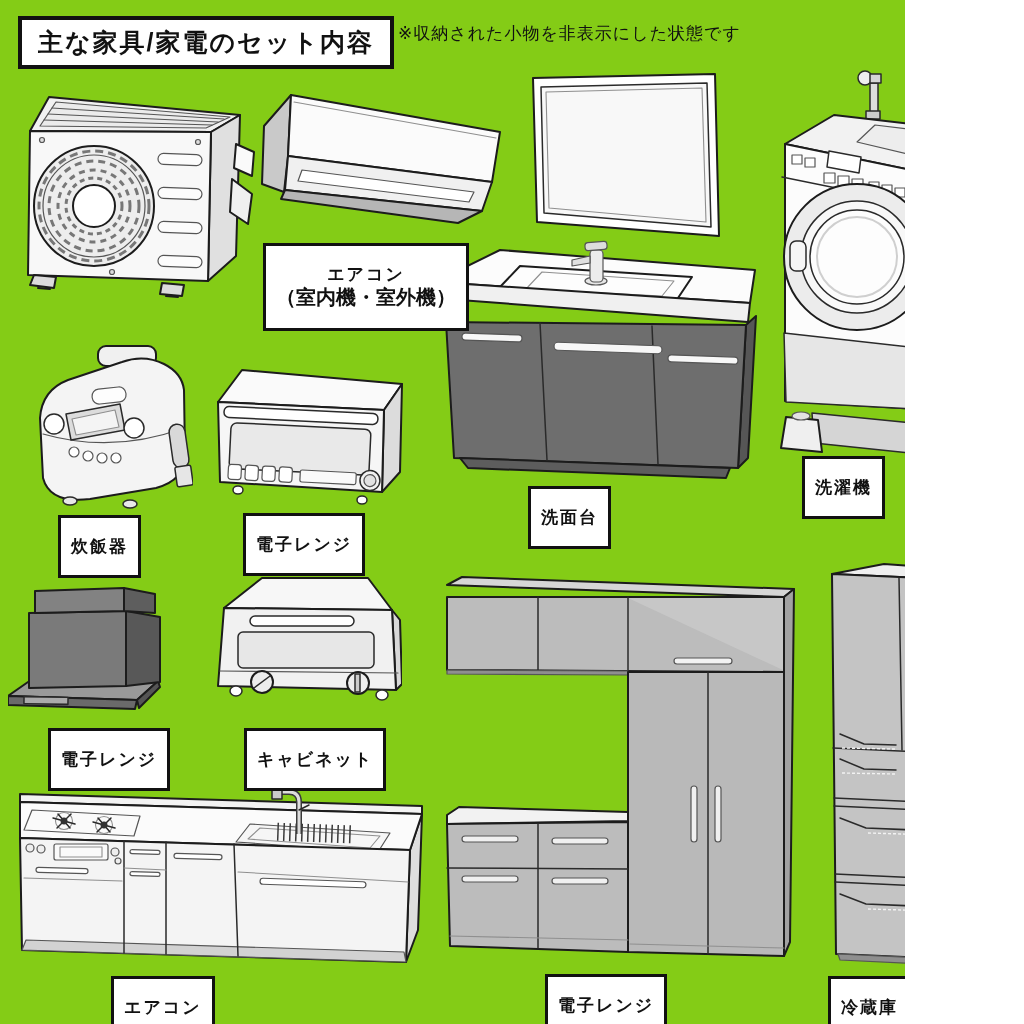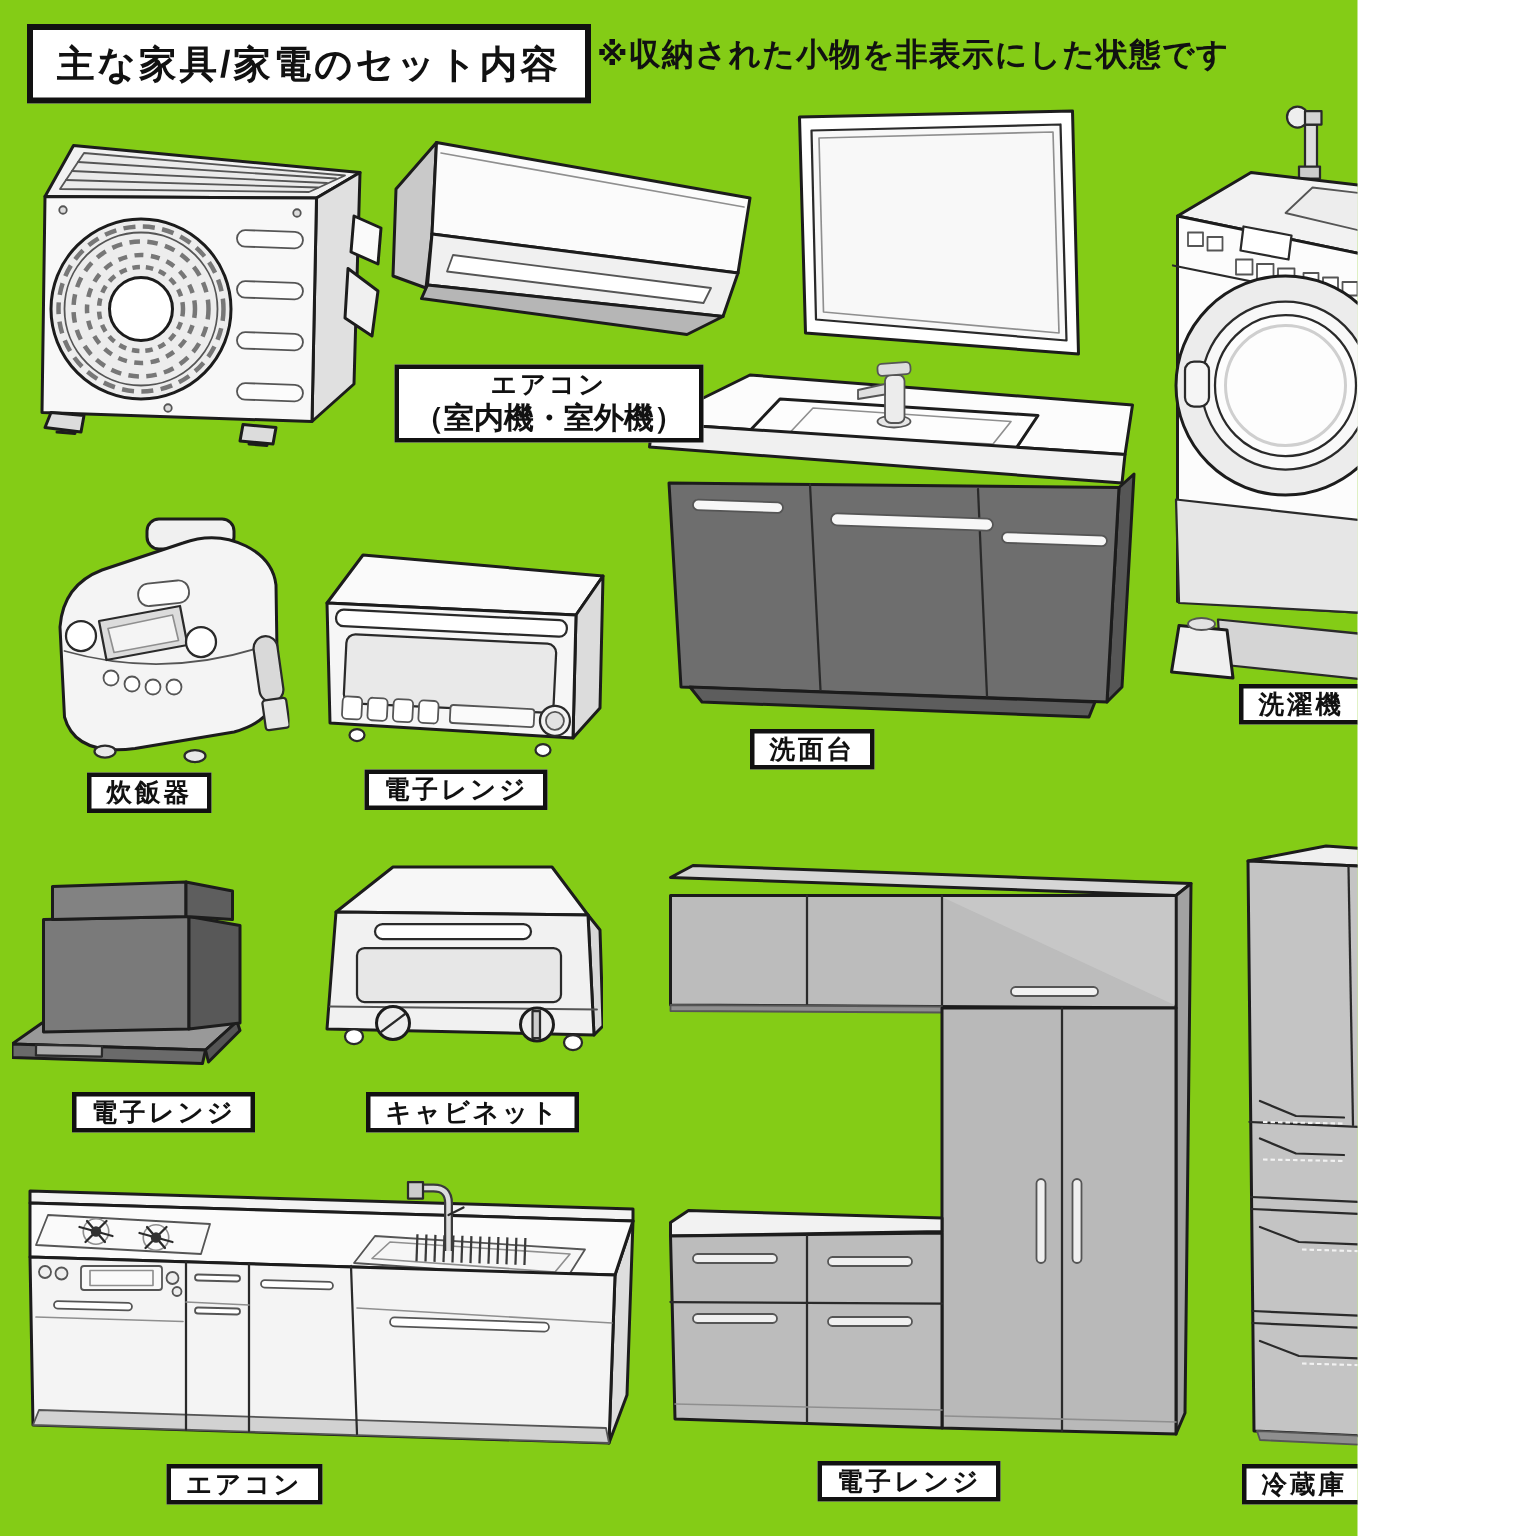--- a/index.html
+++ b/index.html
@@ -1,23 +1,23 @@
 <!DOCTYPE html>
 <html><head>
 <meta charset="utf-8">
 <style>
   html,body{margin:0;padding:0;background:#fff;}
   .canvas{position:relative;width:905px;height:1024px;background:#84cc16;overflow:hidden;
           font-family:"Liberation Sans","DejaVu Sans",sans-serif;color:#111;}
   .title-box{position:absolute;left:18px;top:16px;border:4px solid #111;background:#fff;
              padding:6px 16px;font-size:25px;font-weight:bold;letter-spacing:2px;white-space:nowrap;}
-  .note{position:absolute;left:398px;top:22px;font-size:21px;font-weight:bold;letter-spacing:1px;white-space:nowrap;}
+  .note{position:absolute;left:398px;top:22px;font-size:17px;font-weight:normal;letter-spacing:1px;white-space:nowrap;}
   .item{position:absolute;}
   .item svg{display:block;width:100%;height:100%;}
-  .tag{position:absolute;background:#fff;border:3px solid #111;padding:0 10px;
+  .tag{position:absolute;background:#fff;border:3px solid #111;padding:18px 10px;
        font-weight:bold;font-size:17px;letter-spacing:2px;white-space:nowrap;text-align:center;line-height:1.25;}
   .tag .l2{letter-spacing:0px;font-size:20px;}
   
   .s2{stroke:#1c1c1c;stroke-width:2;stroke-linejoin:round;stroke-linecap:round;}
   .s15{stroke:#2a2a2a;stroke-width:1.5;stroke-linejoin:round;stroke-linecap:round;}
   .s1{stroke:#555;stroke-width:1.2;stroke-linejoin:round;stroke-linecap:round;}
   .sg{stroke:#8f8f8f;stroke-width:1.1;stroke-linejoin:round;stroke-linecap:round;}
   .nf{fill:none;}
 </style>
 </head>
@@ -350,22 +350,22 @@
 
       <path class="s15 nf" d="M22,338 L48,348 L120,351 L145,342" stroke="#3a3a3a"></path>
       <path class="nf" d="M50,353 L118,355" stroke="#f2f2f2" stroke-width="1.4" stroke-dasharray="3 2"></path>
     </svg>
   </div>
 
   <div class="tag" style="left:263px;top:243px">
     <div class="l1">エアコン</div>
     <div class="l2">（室内機・室外機）</div>
   </div>
-  <div class="tag" style="left:500px;top:486px">洗面台</div>
-  <div class="tag" style="left:826px;top:456px">洗濯機</div>
+  <div class="tag" style="left:528px;top:486px">洗面台</div>
+  <div class="tag" style="left:802px;top:456px">洗濯機</div>
   <div class="tag" style="left:58px;top:515px">炊飯器</div>
   <div class="tag" style="left:243px;top:513px">電子レンジ</div>
   <div class="tag" style="left:48px;top:728px">電子レンジ</div>
   <div class="tag" style="left:244px;top:728px">キャビネット</div>
   <div class="tag" style="left:111px;top:976px">エアコン</div>
   <div class="tag" style="left:545px;top:974px">電子レンジ</div>
   <div class="tag" style="left:828px;top:976px">冷蔵庫</div>
 
 </div>
 

